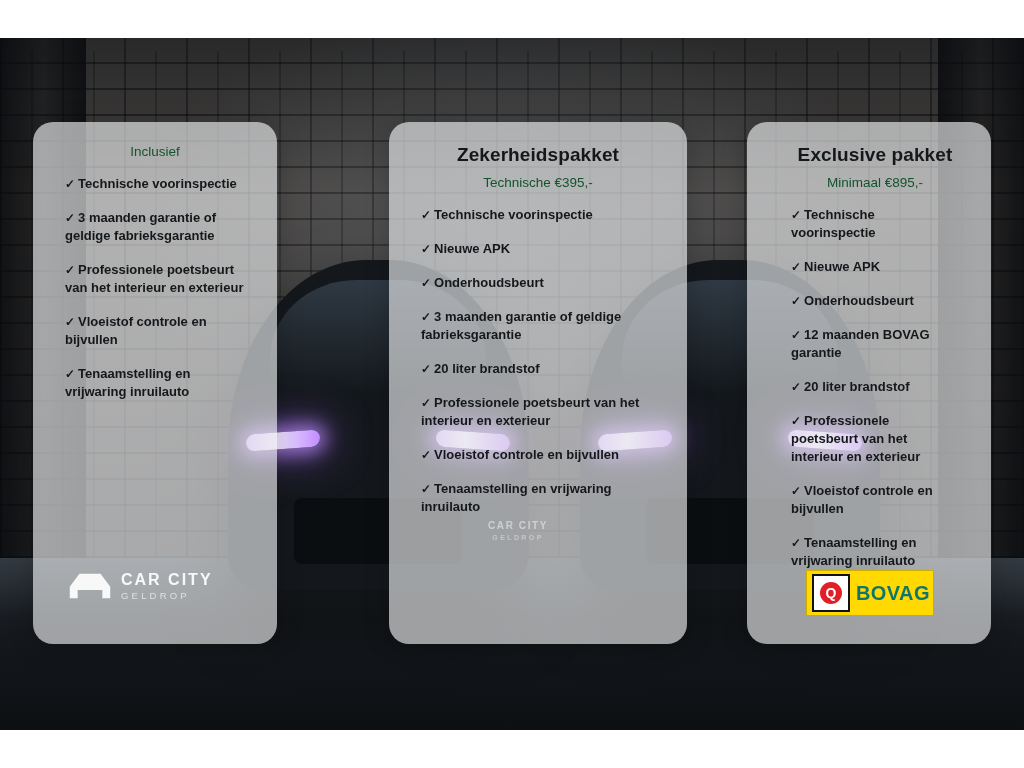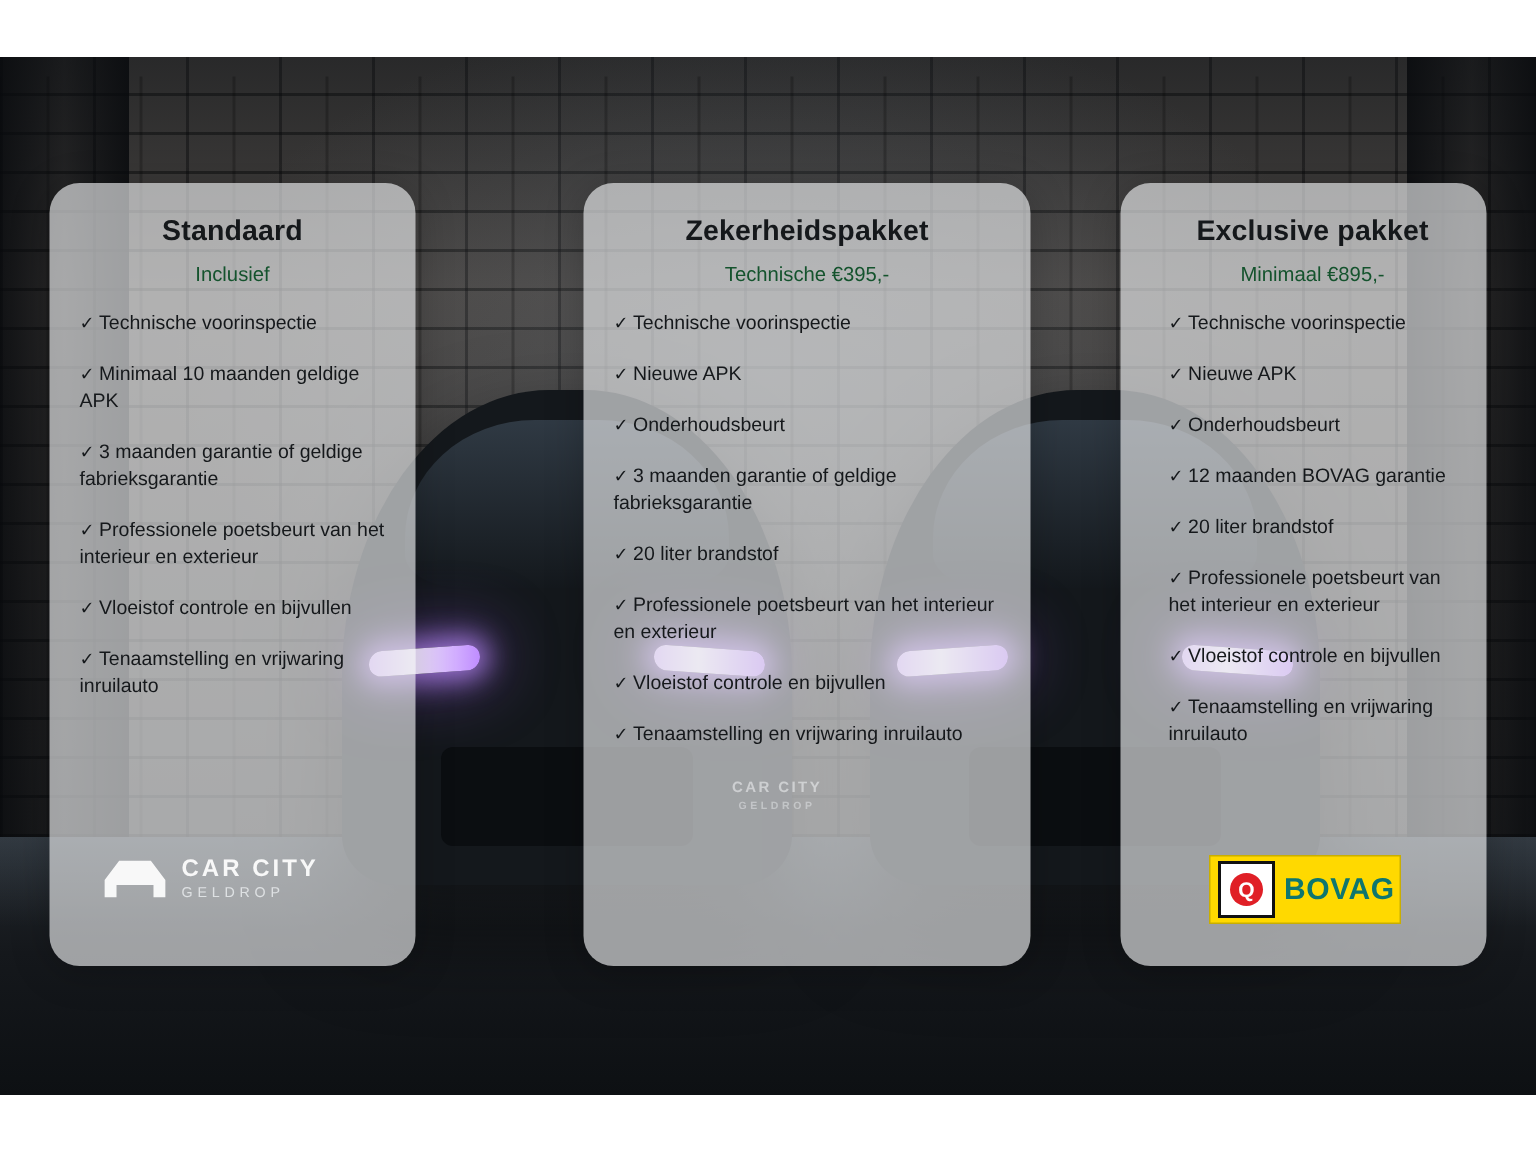--- a/index.html
+++ b/index.html
@@ -195,22 +195,23 @@
     letter-spacing: .1px;
   }
   .card-sub {
     text-align: center;
     font-size: 13.5px;
     color: #14532d;
     margin: 0 0 16px 0;
   }
   .feature-list {
     list-style: none;
-    margin: 0;
+    margin: 12px;
     padding: 0;
+    font-weight: bold;
   }
   .feature-list li {
     font-size: 13px;
     line-height: 18px;
     color: #15181b;
     margin-bottom: 16px;
     padding-left: 0;
   }
   .check {
     font-size: 12px;
@@ -354,25 +355,23 @@
   <div class="logo-bovag">
     <div class="bovag-badge">
       <div class="dot">Q</div>
     </div>
     <div class="bovag-word">BOVAG</div>
   </div>
 
   <div class="cards">
 
     <div class="card c0">
-      <div class="card-title">Standaard</div>
       <div class="card-sub">Inclusief</div>
       <ul class="feature-list">
         <li><span class="check">✓</span><span>Technische voorinspectie</span></li>
-        <li><span class="check">✓</span><span>Minimaal 10 maanden geldige APK</span></li>
         <li><span class="check">✓</span><span>3 maanden garantie of geldige fabrieksgarantie</span></li>
         <li><span class="check">✓</span><span>Professionele poetsbeurt van het interieur en exterieur</span></li>
         <li><span class="check">✓</span><span>Vloeistof controle en bijvullen</span></li>
         <li><span class="check">✓</span><span>Tenaamstelling en vrijwaring inruilauto</span></li>
       </ul>
     </div>
 
     <div class="card c1">
       <div class="card-title">Zekerheidspakket</div>
       <div class="card-sub">Technische €395,-</div>

